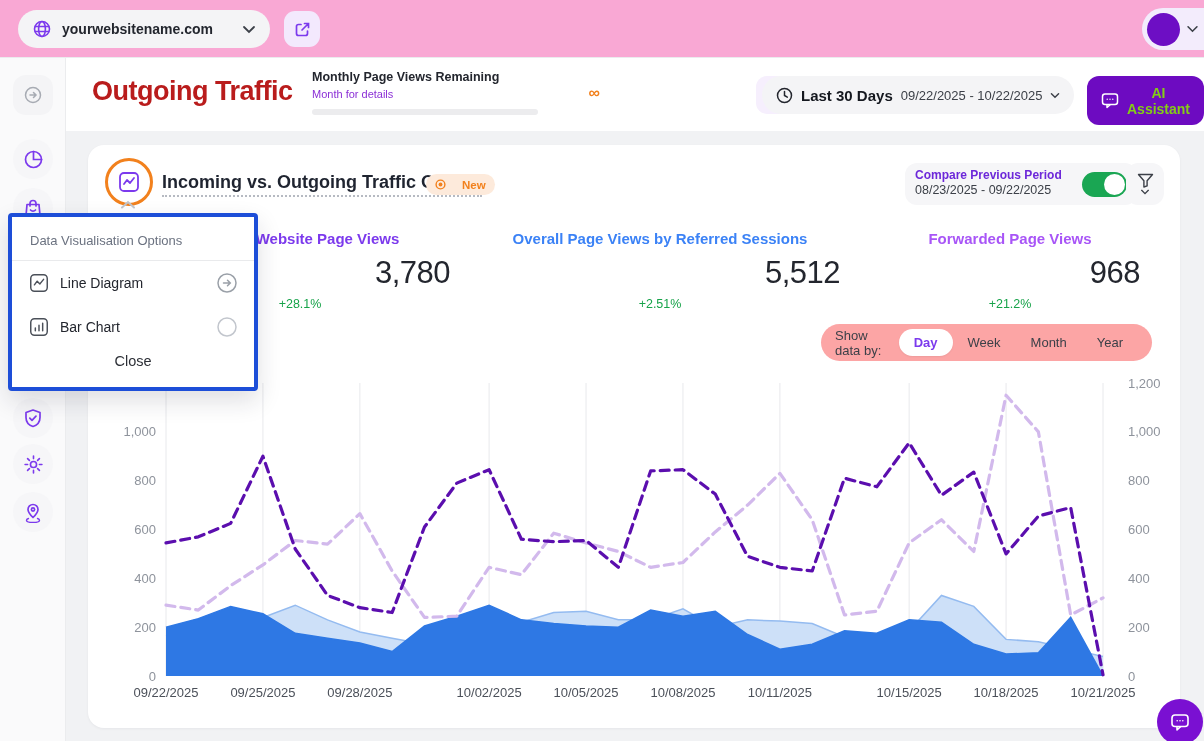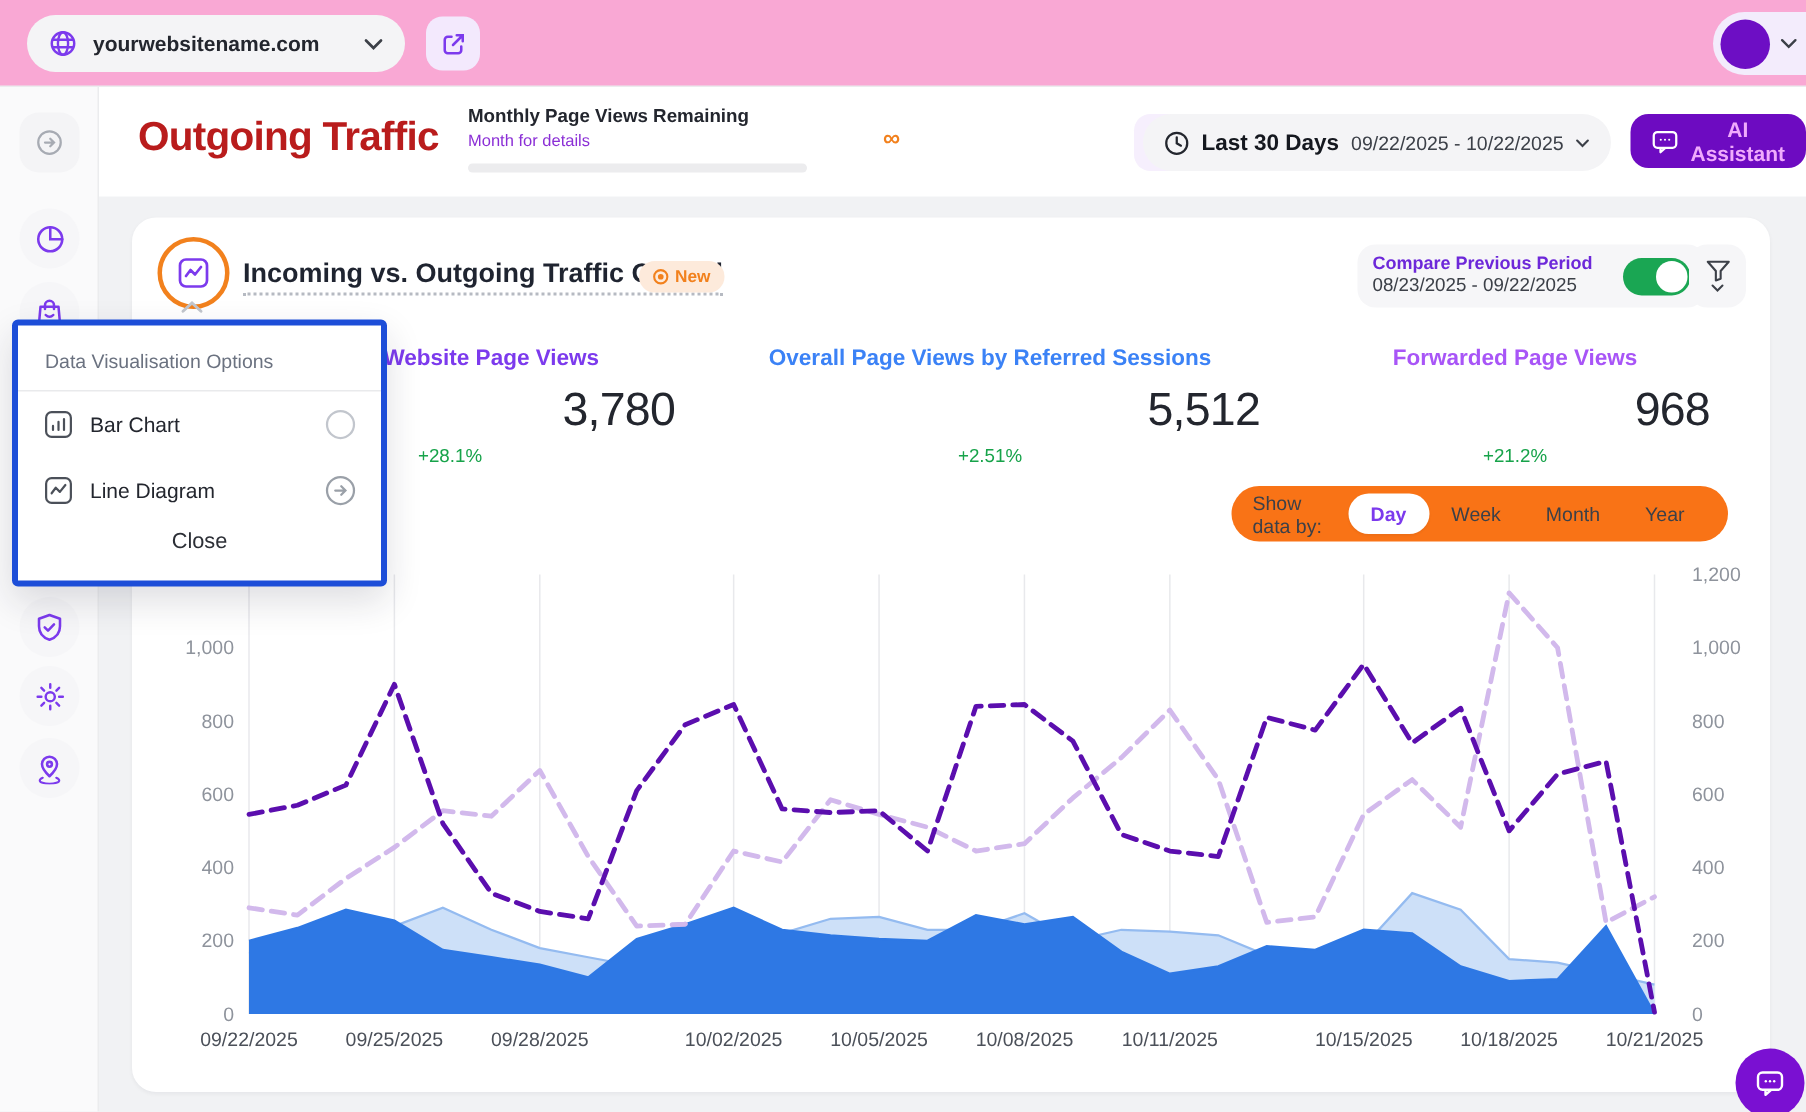--- a/index.html
+++ b/index.html
@@ -34,52 +34,52 @@
   .monthly .m-title { font-size:12.5px; font-weight:bold; color:#23262e; }
   .monthly .m-link { font-size:11px; color:#8b2fd6; text-decoration:none; cursor:pointer; display:inline-block; margin-top:1px; }
   .monthly .m-track { margin-top:7px; width:226px; height:6px; background:#ececee; border-radius:3px; }
   .monthly .m-inf { position:absolute; right:-48px; top:14px; color:#f2811d; font-size:16px; font-weight:bold; }
   .refresh-btn { position:absolute; left:690px; top:18px; width:38px; height:38px; border:none; background:#f6effd;
                  border-radius:11px; display:flex; align-items:center; justify-content:center; cursor:pointer; }
   .range-pill { position:absolute; left:696px; top:18px; height:38px; background:#f4f4f6; border-radius:19px;
                 display:flex; align-items:center; gap:8px; padding:0 14px; cursor:pointer; }
   .range-pill .preset { font-size:15px; font-weight:bold; color:#15181f; }
   .range-pill .range { font-size:13px; color:#3c4048; }
-  .ai-btn { position:absolute; left:1009px; top:18px; height:36px; border:none; background:#6d0bc1; color:#f0abfc;
+  .ai-btn { position:absolute; left:1009px; top:18px; height:49px; border:none; background:#6d0bc1; color:#84cc16;
             border-radius:12px; display:flex; align-items:center; gap:8px; padding:0 14px; font-size:14px;
             font-weight:bold; cursor:pointer; font-family:"Liberation Sans",sans-serif;margin-left:12px; }
 
   
   .card { position:absolute; left:88px; top:145px; width:1092px; height:583px; background:#fff;
           border-radius:16px; box-shadow:0 1px 3px rgba(20,20,40,.05); z-index:1; }
   .card-title { position:absolute; left:74px; top:27px; font-size:18px; font-weight:bold; color:#1f2430;
                 border-bottom:2px dotted #b6bac2; padding-bottom:2px; }
   .new-badge { position:absolute; left:338px; top:29px; height:21px; background:#fdeadb; border-radius:11px;
-               display:flex; align-items:center; gap:4px; padding:0 9px; font-size:11.5px; font-weight:bold; color:#f2811d;text-align:right; }
+               display:flex; align-items:center; gap:16px; padding:0 9px; font-size:11.5px; font-weight:bold; color:#f2811d;text-align:right; }
   .compare { position:absolute; left:817px; top:18px; width:232px; height:42px; background:#f6f6f8; border-radius:12px;
              padding:5px 10px; }
   .compare .c-label { font-size:12px; font-weight:bold; color:#6d28d9; }
   .compare .c-range { font-size:12.5px; color:#3c4048; margin-top:1px; }
   .toggle { position:absolute; right:10px; top:9px; width:45px; height:25px; background:#1aa653; border-radius:13px; cursor:pointer; }
   .toggle .knob { position:absolute; right:2px; top:2px; width:21px; height:21px; border-radius:50%; background:#fff; }
   .filter-btn { position:absolute; left:1038px; top:18px; width:38px; height:42px; border:none; background:#f6f6f8;
                 border-radius:12px; display:flex; flex-direction:column; align-items:center; justify-content:center; gap:1px; cursor:pointer; }
 
   .metric { position:absolute; text-align:center; }
   .metric .m-label { font-size:15px; font-weight:bold; }
   .metric .m-value { font-size:31px; font-weight:normal; color:#23262e; margin-top:8px; letter-spacing:-0.5px;text-align:right; }
   .metric .m-change { font-size:12.5px; color:#17a34a; margin-top:6px; }
   .metric-1 { left:62px;  top:85px; width:300px; }
   .metric-2 { left:392px; top:85px; width:360px; }
   .metric-3 { left:792px; top:85px; width:260px; }
   .metric-1 .m-label { color:#7c3aed; }
   .metric-2 .m-label { color:#3b82f6; }
   .metric-3 .m-label { color:#a855f7; }
 
-  .segmented { position:absolute; left:733px; top:179px; width:331px; height:37px; background:#f97316;
+  .segmented { position:absolute; left:733px; top:179px; width:331px; height:37px; background:#fca5a5;
                border-radius:19px; display:flex; align-items:center; padding:0 14px; gap:0; }
   .segmented .seg-label { font-size:13px; color:#3c4048; margin-right:10px; }
   .segmented .seg { font-size:13px; color:#3c4048; padding:6px 15px; border-radius:15px; cursor:pointer; }
   .segmented .seg.active { background:#fff; color:#7c3aed; font-weight:bold; box-shadow:0 1px 2px rgba(0,0,0,.06); }
 
   .chart-wrap { position:absolute; left:0px; top:225px; width:1092px; height:345px; }
 
   
   .icon-ring { position:absolute; left:105px; top:158px; width:48px; height:48px; border-radius:50%;
                background:#fff; border:3.5px solid #f2811d; display:flex; align-items:center; justify-content:center;
@@ -349,43 +349,43 @@
     </svg>
 </span>
 
 <div class="popup">
   <div class="p-title">Data Visualisation Options</div>
   <div class="p-divider"></div>
   <div class="p-row">
     <span>
       <svg width="22" height="22" viewBox="0 0 24 24" fill="none" stroke="#4b5059" stroke-width="1.6" stroke-linecap="round" stroke-linejoin="round">
         <rect x="3" y="3" width="18" height="18" rx="4"></rect>
-          <path d="M8 16v-3M12 16v-6M16 16v-8"></path>
-      </svg>
-    </span>
-    <span class="p-label">Bar Chart</span>
-    <span class="p-trail">
-      <svg width="22" height="22" viewBox="0 0 22 22" fill="none" stroke="#c2c6cd" stroke-width="1.5">
-          <circle cx="11" cy="11" r="9"></circle>
-        </svg>
-    </span>
-  </div>
-  <div class="p-row">
-    <span>
-      <svg width="22" height="22" viewBox="0 0 24 24" fill="none" stroke="#4b5059" stroke-width="1.6" stroke-linecap="round" stroke-linejoin="round">
-        <rect x="3" y="3" width="18" height="18" rx="4"></rect>
           <path d="M7 14l3-4 3 3 4-5"></path>
       </svg>
     </span>
     <span class="p-label">Line Diagram</span>
     <span class="p-trail">
       <svg width="22" height="22" viewBox="0 0 22 22" fill="none" stroke="#9aa0a8" stroke-width="1.5" stroke-linecap="round">
         <circle cx="11" cy="11" r="9"></circle>
           <path d="M7.5 11h6.5M11.5 8.2L14.3 11l-2.8 2.8"></path>
       </svg>
+    </span>
+  </div>
+  <div class="p-row">
+    <span>
+      <svg width="22" height="22" viewBox="0 0 24 24" fill="none" stroke="#4b5059" stroke-width="1.6" stroke-linecap="round" stroke-linejoin="round">
+        <rect x="3" y="3" width="18" height="18" rx="4"></rect>
+          <path d="M8 16v-3M12 16v-6M16 16v-8"></path>
+      </svg>
+    </span>
+    <span class="p-label">Bar Chart</span>
+    <span class="p-trail">
+      <svg width="22" height="22" viewBox="0 0 22 22" fill="none" stroke="#c2c6cd" stroke-width="1.5">
+          <circle cx="11" cy="11" r="9"></circle>
+        </svg>
     </span>
   </div>
   <button class="p-close">Close</button>
 </div>
 
 <button class="fab">
   <span>
     <svg width="22" height="21" viewBox="0 0 22 21" fill="none" stroke="#fff" stroke-width="1.6" stroke-linejoin="round">
       <rect x="3" y="3" width="16" height="11.5" rx="3"></rect>
         <path d="M8 14.5v3.4l3.8-3.4"></path>

